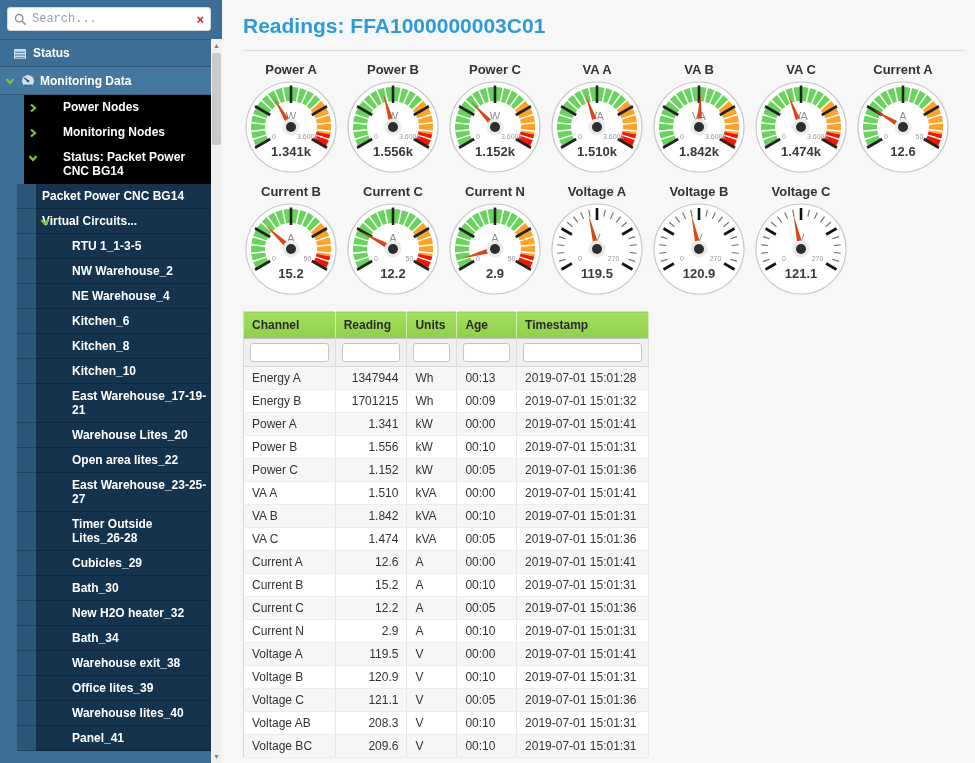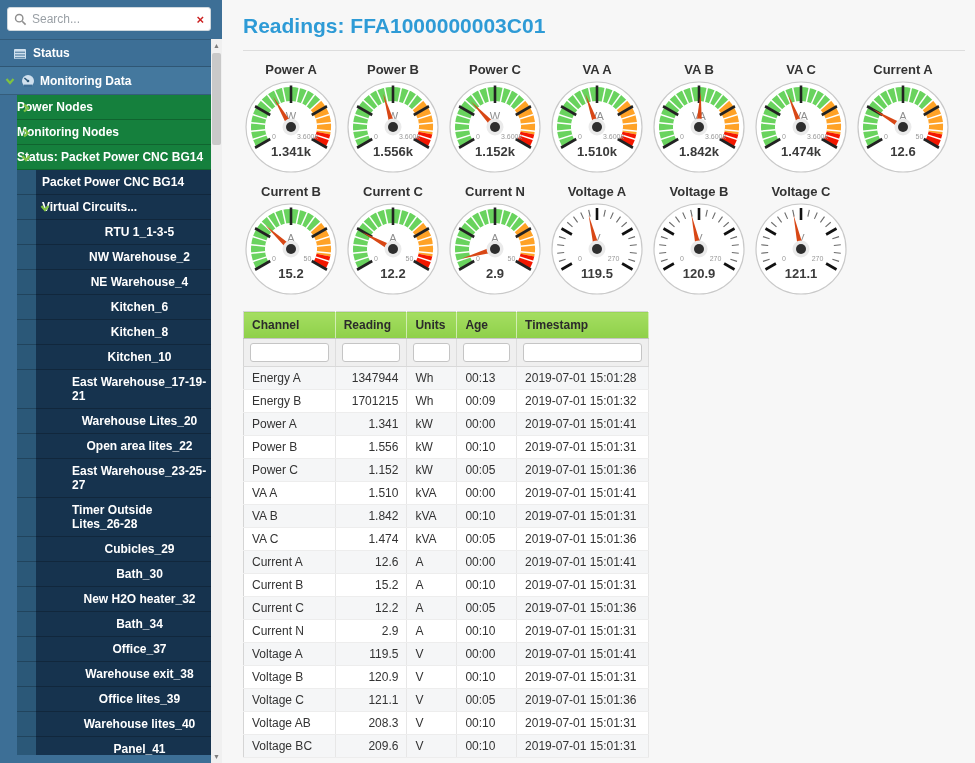--- a/index.html
+++ b/index.html
@@ -5,35 +5,35 @@
   * { box-sizing: border-box; margin: 0; padding: 0; }
   html,body { width: 975px; height: 763px; overflow: hidden; }
   body { font-family: "Liberation Sans", sans-serif; background: #f7f7f7; position: relative; }
 
   
   .sidebar { position: absolute; left: 0; top: 0; width: 222px; height: 763px; background: #3d6f96; }
   .search-wrap { padding: 7px 11px 8px 7px; }
   .search-box { background: #fff; border: 1px solid #cfd8de; border-radius: 3px; height: 24px;
                 display: flex; align-items: center; padding: 0 6px; }
   .search-box input { border: none; outline: none; flex: 1; font-size: 12px; color: #555;
-                      font-family: Liberation Sans, sans-serif; min-width: 0; background: transparent; }
+                      font-family: Liberation Mono, monospace; min-width: 0; background: transparent; }
   .search-box input::placeholder { color: #9aa0a6; }
   .search-clear { color: #cc2020; font-weight: bold; font-size: 13px; cursor: pointer; line-height: 1; padding-left: 4px; }
 
   .tree { position: absolute; left: 0; top: 39px; width: 211px; bottom: 8px; overflow: hidden; }
   .trow { position: relative; display: flex; align-items: center; color: #fff; font-size: 12px;
           font-weight: bold; border-bottom: 1px solid rgba(0,0,0,0.22); cursor: pointer; }
   .trow .lbl { line-height: 14px; padding: 5px 4px 5px 0; }
   .d0 { min-height: 28px; padding-left: 33px; }
   .d0.hl { background: #44789e; padding-left: 40px; }
   .row-status { border-top: 1px solid rgba(0,0,0,0.18); }
-  .d1 { margin-left: 17px; background: #15803d; min-height: 25px; }
+  .d1 { margin-left: 24px; background: #000000; min-height: 25px; padding-left: 39px; }
   .d2, .d3 { margin-left: 17px; min-height: 24.5px; }
   .d2 { background: linear-gradient(to right, #2b5878 19px, #16334e 19px); padding-left: 25px; }
-  .d3 { background: linear-gradient(to right, #2b5878 19px, #16334e 19px); padding-left: 55px; justify-content: center; }
+  .d3 { background: linear-gradient(to right, #2b5878 19px, #16334e 19px); padding-left: 55px; }
   .chev { position: absolute; width: 10px; height: 10px; }
   .d0 .chev { left: 5px; top: 9px; }
   .d1 .chev { left: 4px; top: 8px; }
   .d2 .chev { left: 23px; top: 8px; }
   .ticon { position: absolute; }
   .row-status .ticon { left: 13px; top: 7px; }
   .d0.hl .ticon { left: 21px; top: 7px; }
 
   .sb-scroll { position: absolute; right: 0; top: 39px; bottom: 0; width: 11px; background: #f0f0f0; }
   .sb-arrow { height: 13px; display: flex; align-items: center; justify-content: center;
@@ -166,23 +166,20 @@
       <div class="trow d3">
         <span class="lbl">Bath_30</span>
       </div>
       <div class="trow d3">
         <span class="lbl">New H2O heater_32</span>
       </div>
       <div class="trow d3">
         <span class="lbl">Bath_34</span>
       </div>
       <div class="trow d3">
-        <span class="lbl">Office_37</span>
-      </div>
-      <div class="trow d3">
         <span class="lbl">Warehouse exit_38</span>
       </div>
       <div class="trow d3">
         <span class="lbl">Office lites_39</span>
       </div>
       <div class="trow d3">
         <span class="lbl">Warehouse lites_40</span>
       </div>
       <div class="trow d3">
         <span class="lbl">Panel_41</span>

